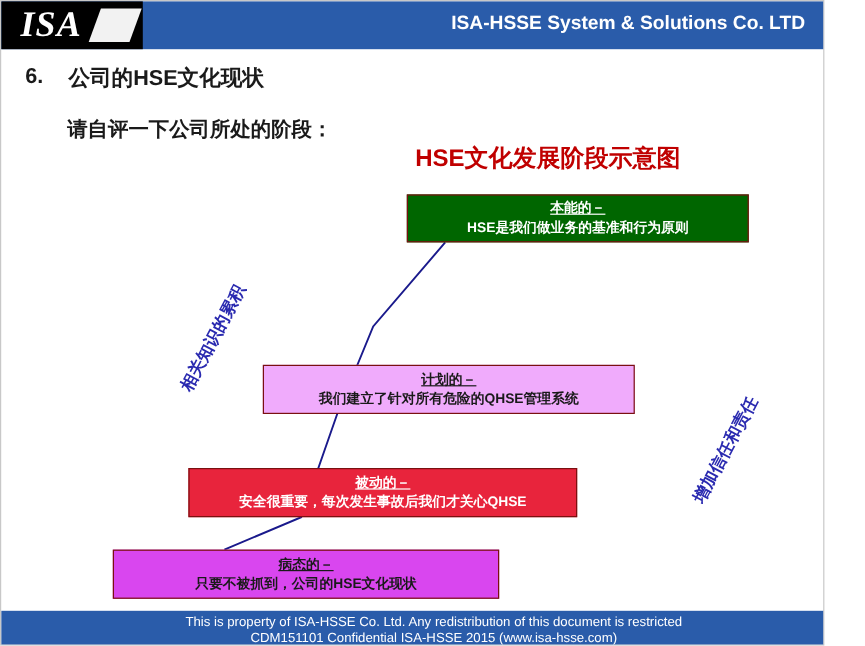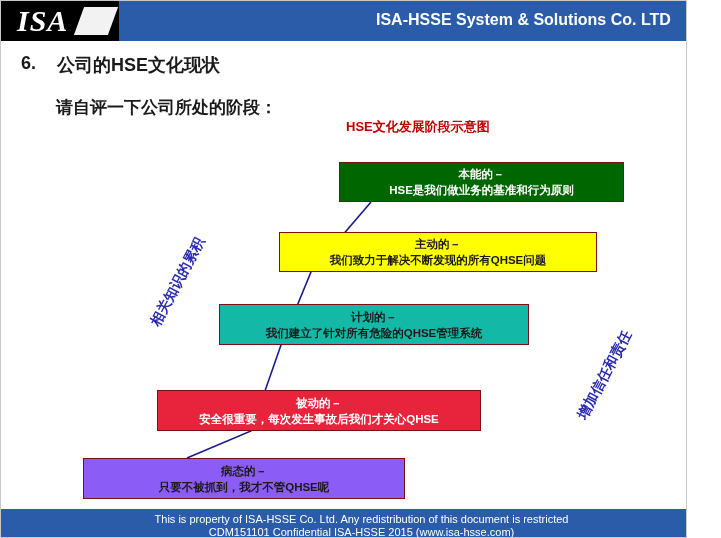--- a/index.html
+++ b/index.html
@@ -106,21 +106,21 @@
     color: #1a1a1a;
     white-space: nowrap;
     margin-top: 12px;
   }
 
   
   .diagram-title {
     position: absolute;
     left: 345px;
     top: 117px;
-    font-size: 13px;
+    font-size: 20px;
     font-weight: bold;
     color: #c00000;
     white-space: nowrap;
   }
   .connector-svg {
     position: absolute;
     left: 0; top: 0;
     width: 721px;
     height: 538px;
     pointer-events: none;
@@ -134,42 +134,43 @@
     align-items: center;
     justify-content: center;
     text-align: center;
     padding: 2px 6px;
   }
   .stage .line1 {
     font-size: 11.5px;
     font-weight: bold;
     line-height: 16px;
     white-space: nowrap;
+    text-decoration: underline;
   }
   .stage .line2 {
     font-size: 11.5px;
     font-weight: bold;
     line-height: 16px;
     white-space: nowrap;
   }
 
   
   #stage-instinctive { left: 338px; top: 161px; width: 285px; height: 40px; background: #006600; }
   #stage-instinctive .line1, #stage-instinctive .line2 { color: #ffffff; }
 
   #stage-proactive { left: 278px; top: 231px; width: 318px; height: 40px; background: #ffff00; }
   #stage-proactive .line1, #stage-proactive .line2 { color: #1a1a1a; }
 
-  #stage-planned { left: 218px; top: 303px; width: 310px; height: 41px; background: #14b8a6; }
+  #stage-planned { left: 218px; top: 303px; width: 310px; height: 41px; background: #f0abfc; }
   #stage-planned .line1, #stage-planned .line2 { color: #1a1a1a; }
 
   #stage-passive { left: 156px; top: 389px; width: 324px; height: 41px; background: #e8243c; }
   #stage-passive .line1, #stage-passive .line2 { color: #ffffff; }
 
-  #stage-sick { left: 82px; top: 457px; width: 322px; height: 41px; background: #8b5cf6; }
+  #stage-sick { left: 93px; top: 457px; width: 322px; height: 41px; background: #d946ef; }
   #stage-sick .line1, #stage-sick .line2 { color: #1a1a1a; }
 
   
   .side-label {
     position: absolute;
     font-size: 14px;
     font-weight: bold;
     color: #2a2ab0;
     white-space: nowrap;
   }
@@ -233,38 +234,34 @@
 
   <svg class="connector-svg" viewBox="0 0 721 538">
     <polyline points="186,457 250,430 280,344 310,271 370,201" fill="none" stroke="#1a1a8c" stroke-width="1.6"></polyline>
   </svg>
 
   <div class="stage" id="stage-instinctive">
     <span class="line1">本能的－</span>
     <span class="line2">HSE是我们做业务的基准和行为原则</span>
   </div>
 
-  <div class="stage" id="stage-proactive">
-    <span class="line1">主动的－</span>
-    <span class="line2">我们致力于解决不断发现的所有QHSE问题</span>
-  </div>
 
   <div class="stage" id="stage-planned">
     <span class="line1">计划的－</span>
     <span class="line2">我们建立了针对所有危险的QHSE管理系统</span>
   </div>
 
   <div class="stage" id="stage-passive">
     <span class="line1">被动的－</span>
     <span class="line2">安全很重要，每次发生事故后我们才关心QHSE</span>
   </div>
 
   <div class="stage" id="stage-sick">
     <span class="line1">病态的－</span>
-    <span class="line2">只要不被抓到，我才不管QHSE呢</span>
+    <span class="line2">只要不被抓到，公司的HSE文化现状</span>
   </div>
 
   <div class="side-label" id="label-left">相关知识的累积</div>
   <div class="side-label" id="label-right">增加信任和责任</div>
 
   <div class="footer">
     <div class="footer-line1">This is property of ISA-HSSE Co. Ltd. Any redistribution of this document is restricted</div>
     <div class="footer-line2">CDM151101 Confidential   ISA-HSSE 2015  (www.isa-hsse.com)</div>
   </div>
 

